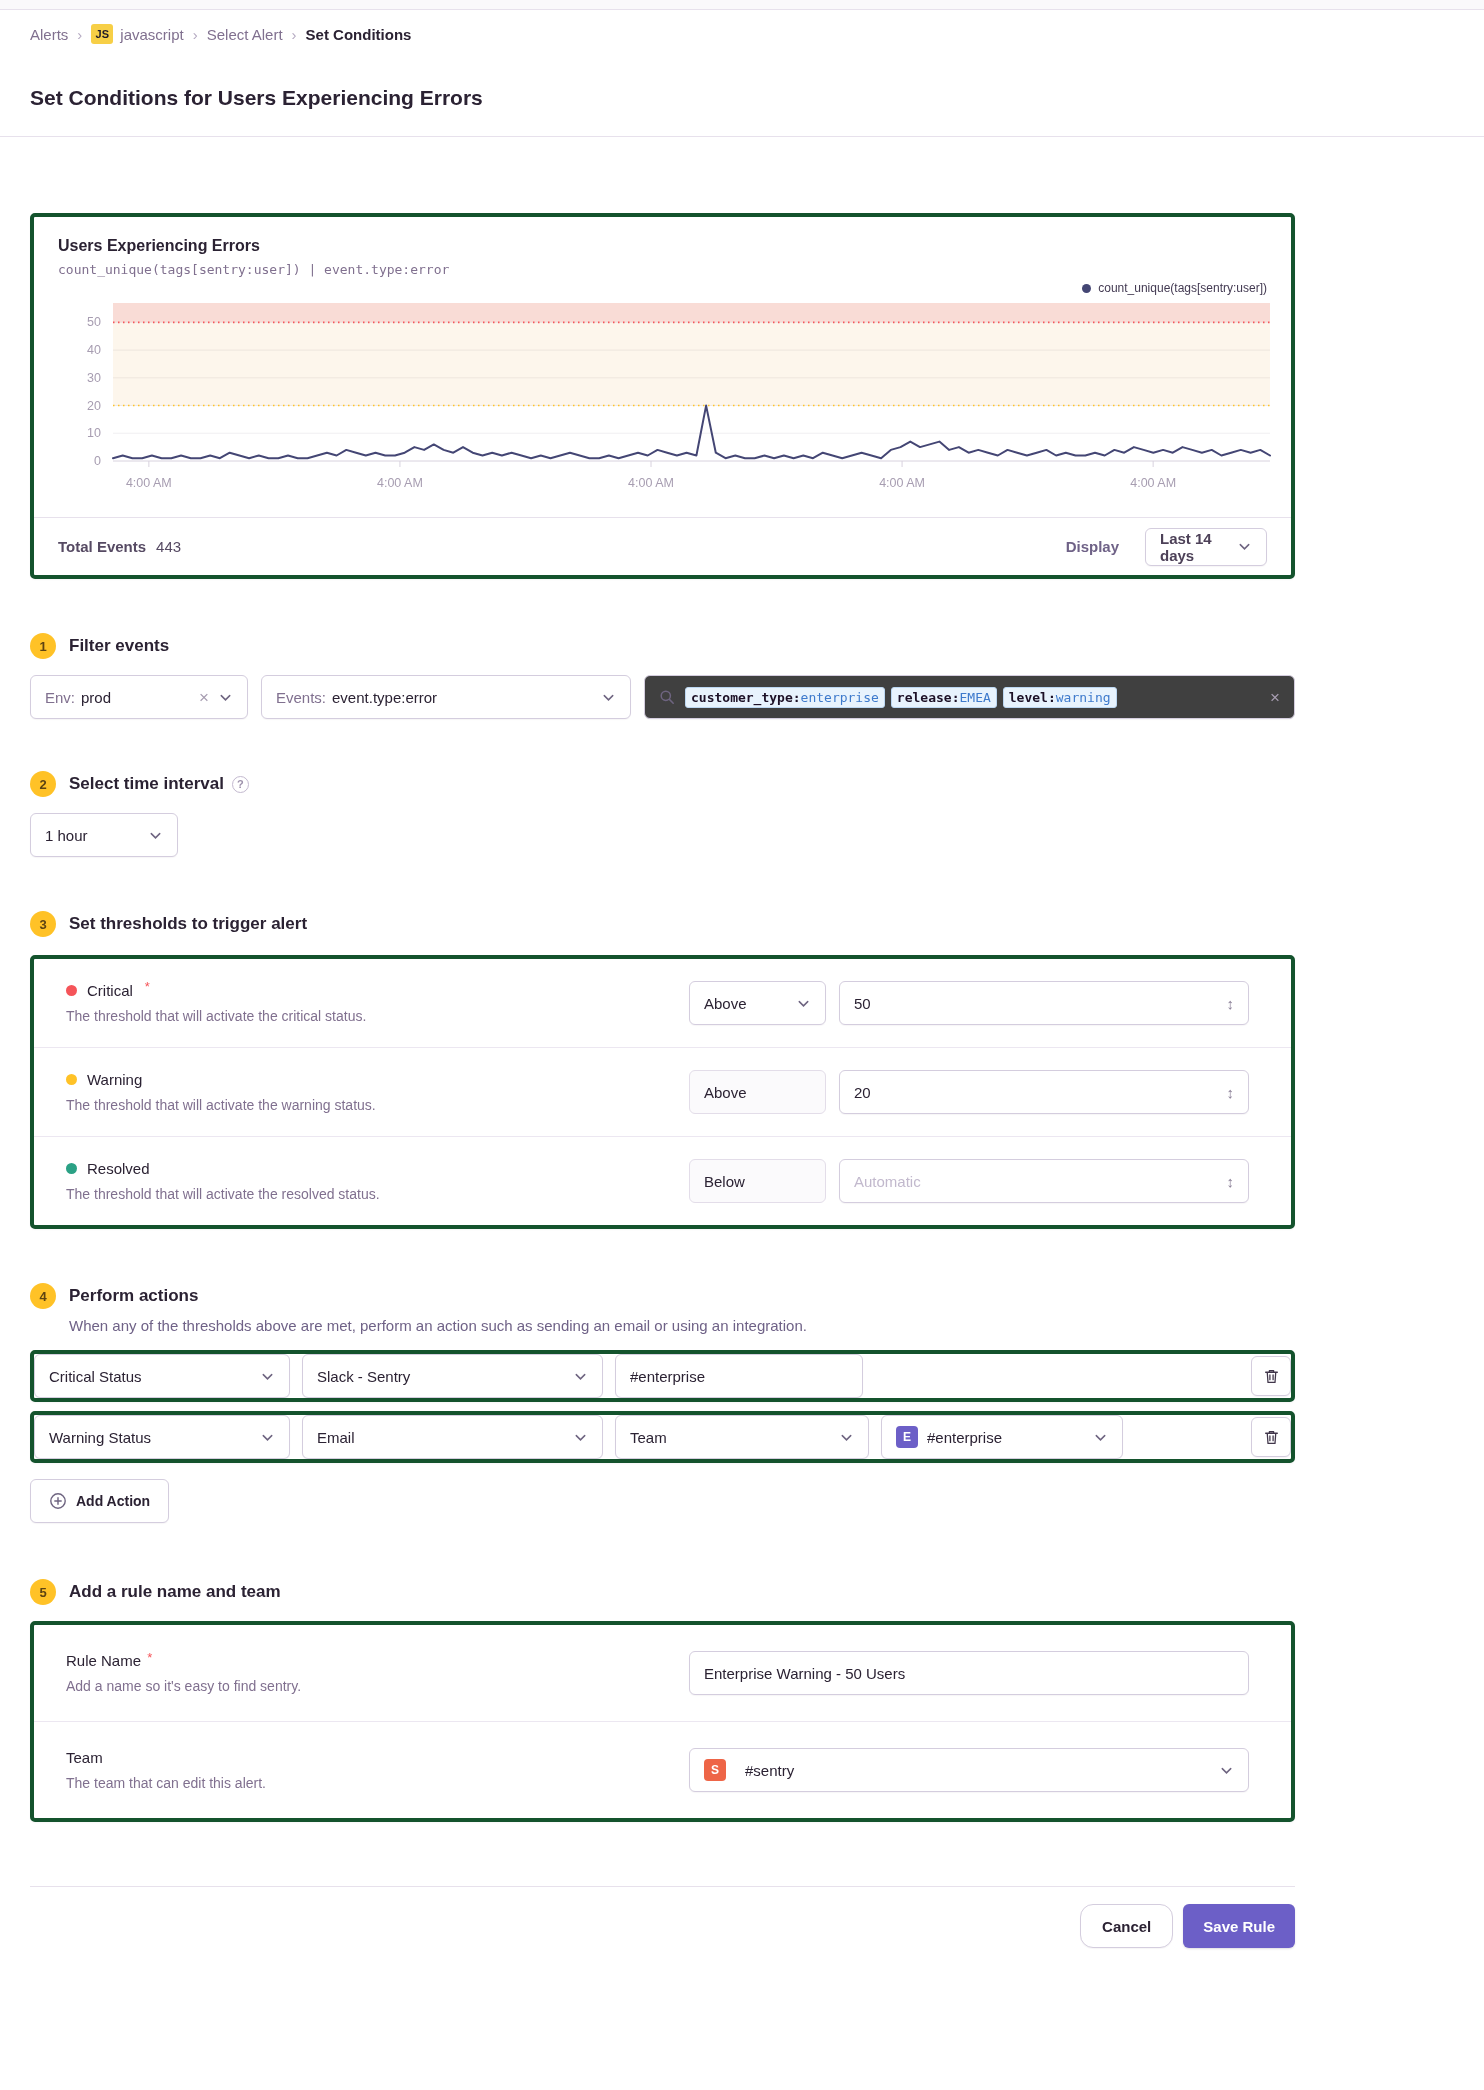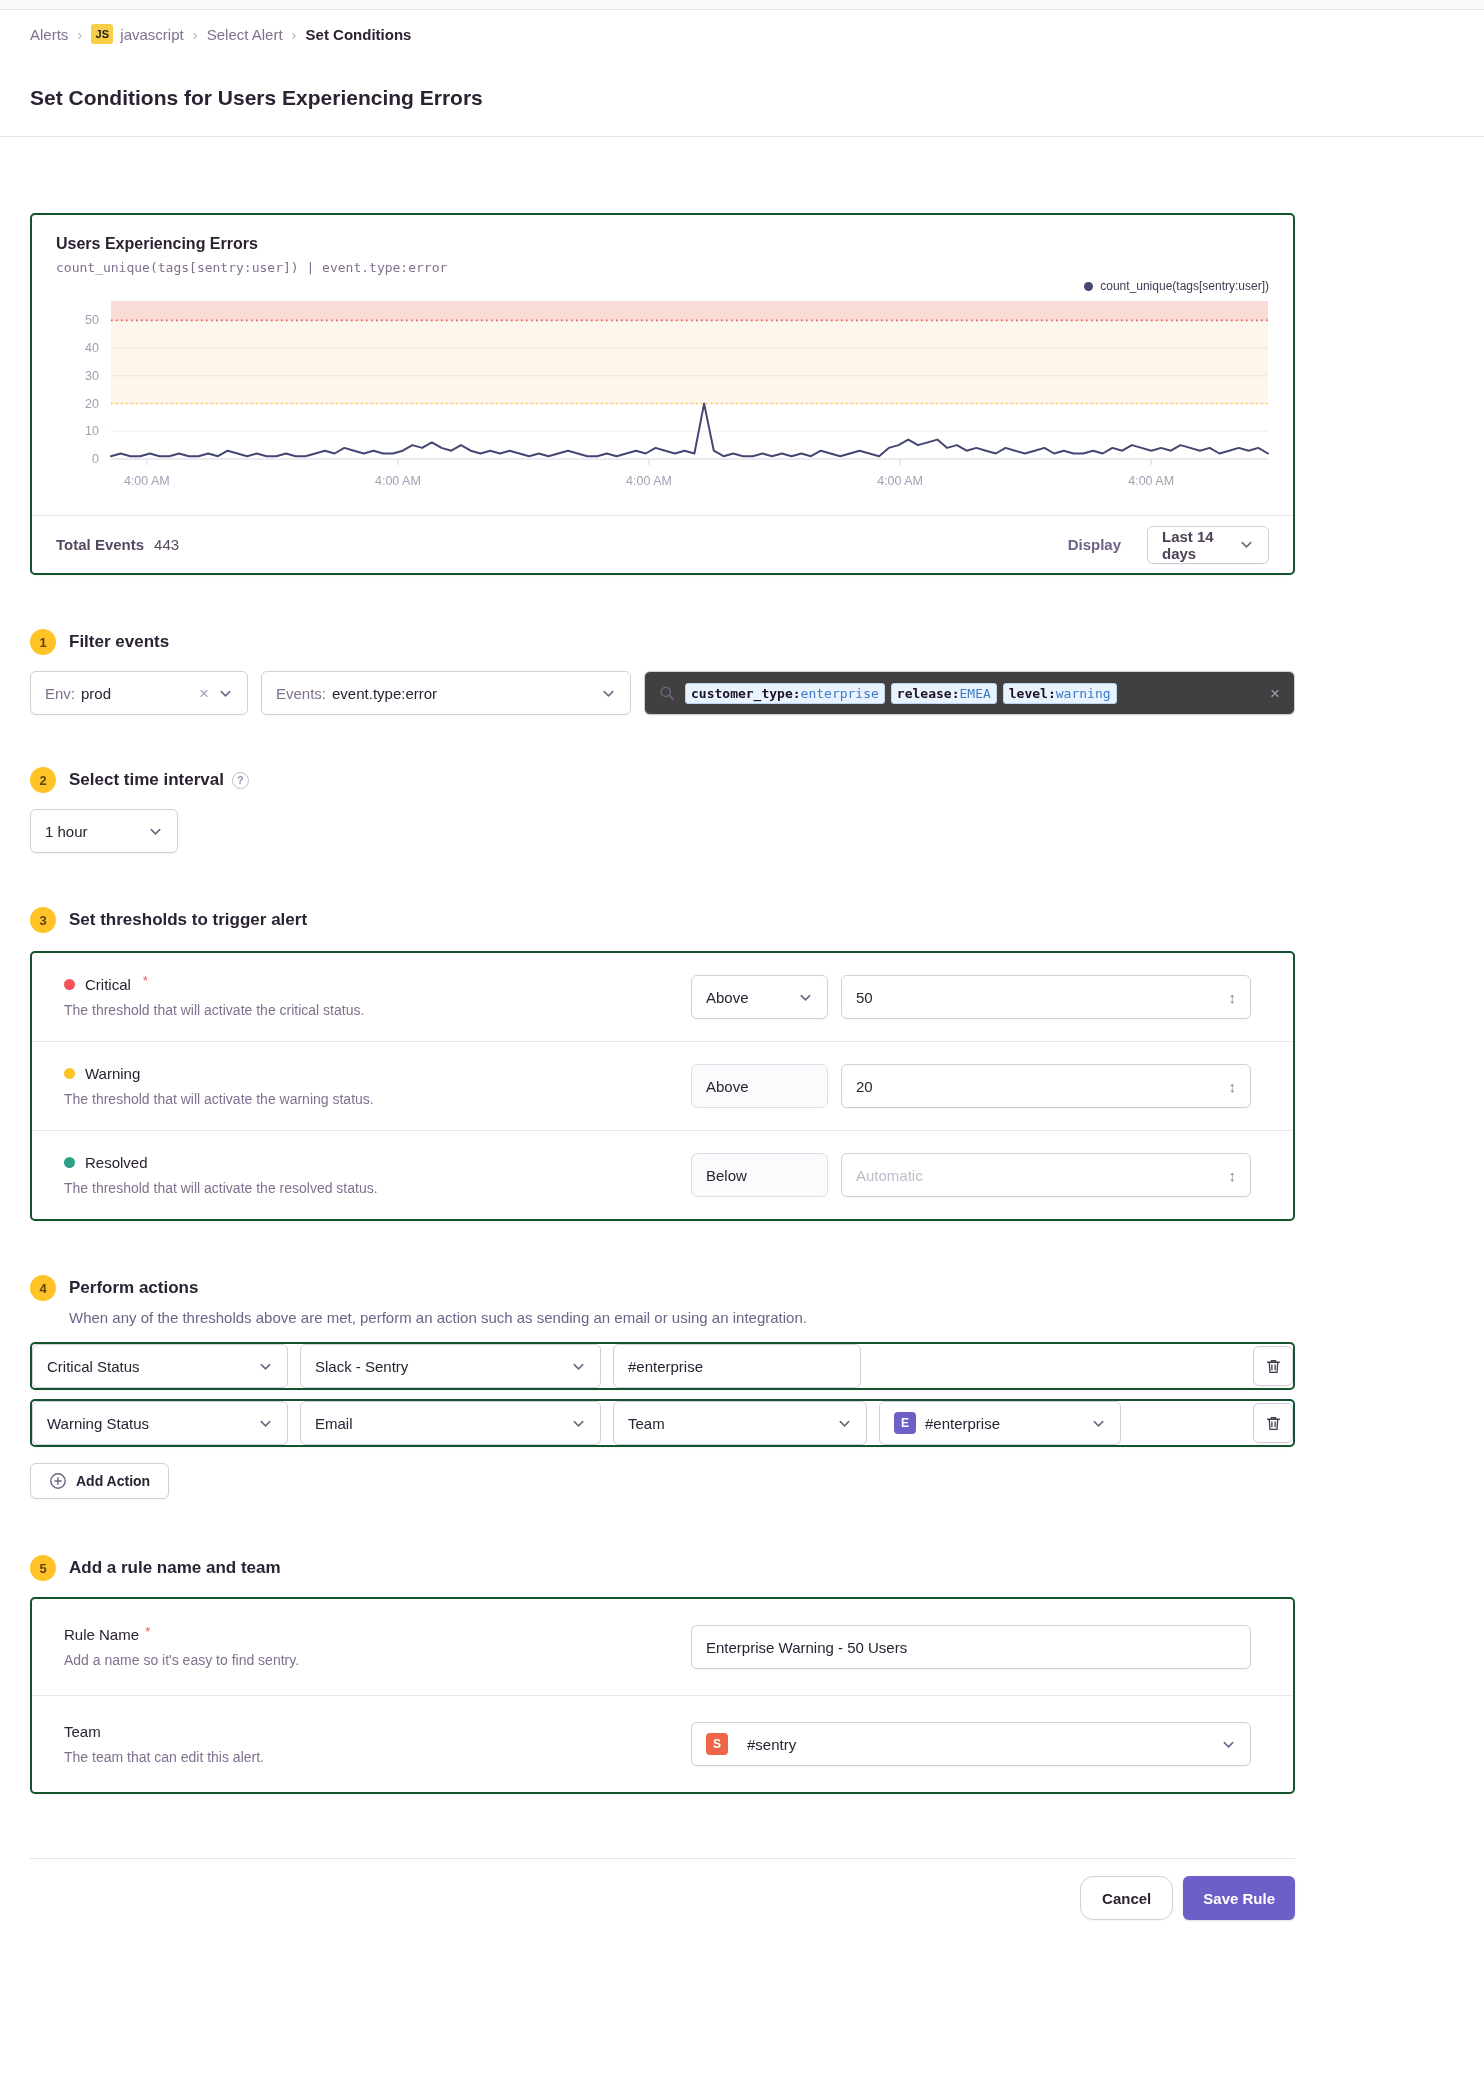--- a/index.html
+++ b/index.html
@@ -15,21 +15,21 @@
   .crumb-sep { color:#b5aac2; font-size:15px; }
   .crumb-current { color:#2b2233; font-weight:600; }
   .proj-badge { display:inline-flex; align-items:center; justify-content:center;
     width:22px; height:20px; border-radius:3px; font-size:11px; font-weight:700;
     color:#201a28; margin-right:-2px; }
   .page-title { margin-top:42px; font-size:21px; font-weight:600; color:#2b2233; }
 
   .main { width:1265px; margin:0 0 0 30px; padding-top:76px; }
 
   
-  .card { background:#fff; border:2px solid #14532d; border-radius:5px;
+  .card { background:#fff; border:4px solid #14532d; border-radius:5px;
     box-shadow:0 1px 2px rgba(43,34,51,0.04); }
   .select, .btn, .text-input {
     height:44px; background:#fff; border:1px solid #d4cdde; border-radius:6px;
     display:flex; align-items:center; padding:0 14px; font-size:15px; color:#2b2233;
     box-shadow:0 1px 1px rgba(43,34,51,0.04); }
   .select { justify-content:space-between; gap:10px; cursor:pointer; }
   .select .lbl { color:#80708f; margin-right:6px; }
   .chv { width:15px; height:15px; flex:none; }
   .chv path { fill:none; stroke:#6e6480; stroke-width:1.6; stroke-linecap:round; }
   .x-icon { color:#a79db1; font-size:17px; line-height:1; cursor:pointer; }
@@ -96,21 +96,21 @@
   .ac-select-1 { width:256px; } .ac-select-2 { width:301px; } .ac-select-3 { width:254px; }
   .ac-input { width:248px; } .ac-select-4 { width:242px; }
   .mini-badge { width:22px; height:22px; border-radius:4px; color:#fff; font-size:12px; font-weight:700;
     display:inline-flex; align-items:center; justify-content:center; margin-right:9px; flex:none;}
   .trash-btn { margin-left:auto; width:40px; height:40px; border:1px solid #d4cdde; border-radius:6px;
     background:#fff; display:flex; align-items:center; justify-content:center; cursor:pointer;
     box-shadow:0 1px 1px rgba(43,34,51,0.04);}
   .trash-btn svg { width:17px; height:17px; }
   .trash-btn path { fill:none; stroke:#40364a; stroke-width:1.2; stroke-linecap:round; stroke-linejoin:round;}
   .add-action-btn { margin-top:16px; display:inline-flex; align-items:center; gap:9px;
-    height:36px; padding:0 18px; border:1px solid #d4cdde; border-radius:6px; background:#fff;
+    height:44px; padding:0 18px; border:1px solid #d4cdde; border-radius:6px; background:#fff;
     font-size:14px; font-weight:700; color:#2b2233; cursor:pointer; box-shadow:0 1px 1px rgba(43,34,51,0.04);}
   .add-action-btn svg { width:18px; height:18px; }
   .add-action-btn circle, .add-action-btn path { fill:none; stroke:#6e6480; stroke-width:1.4; stroke-linecap:round;}
 
   
   .rule-card { margin-top:16px; }
   .rule-row { display:flex; align-items:center; padding:26px 42px 26px 32px; border-bottom:1px solid #ece7f1;}
   .rule-row:last-child { border-bottom:none; }
   .rule-left { flex:1; }
   .rule-label { font-size:15px; color:#2b2233; }

